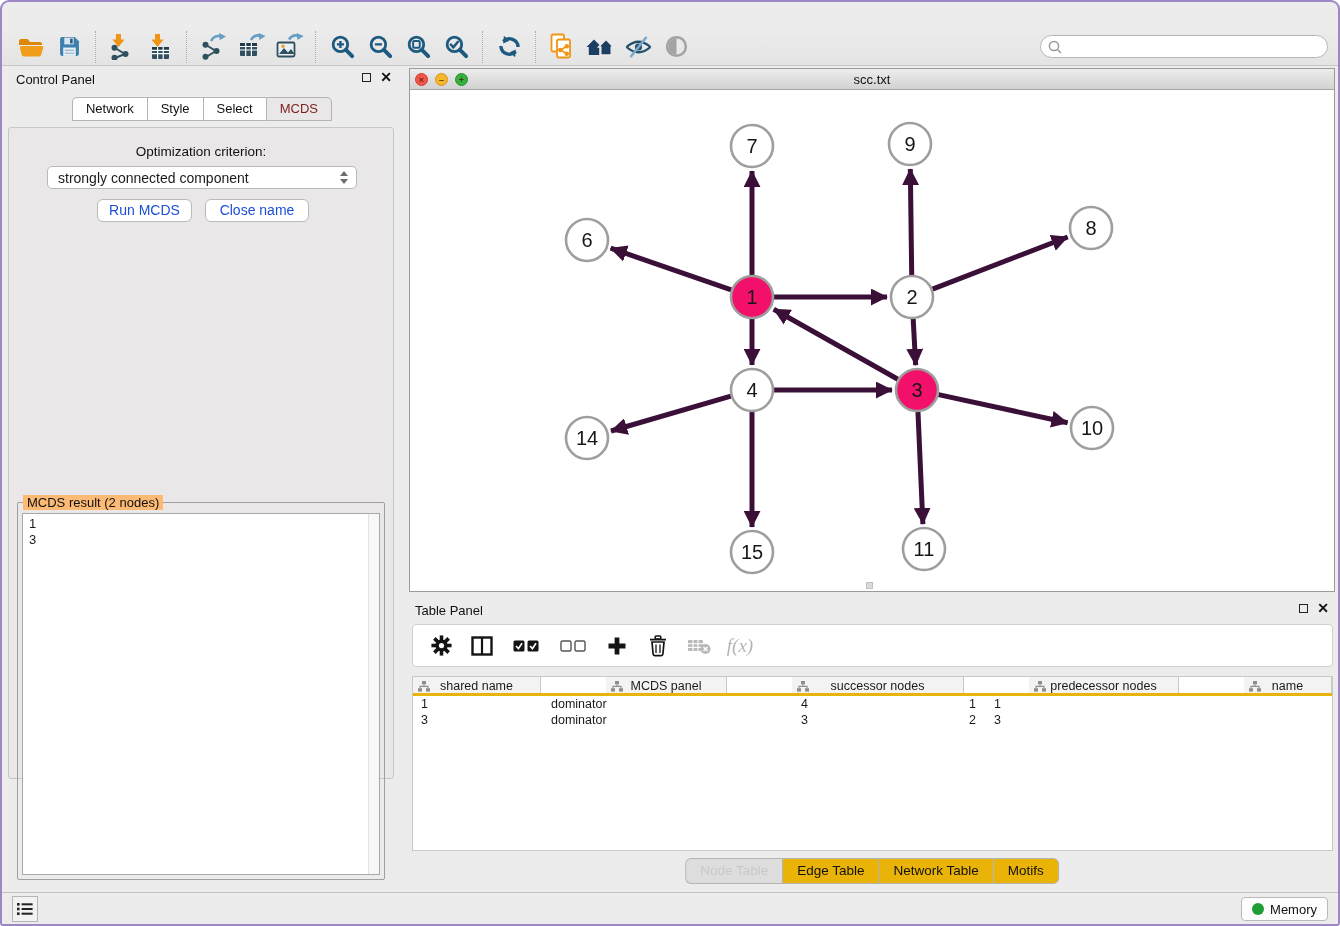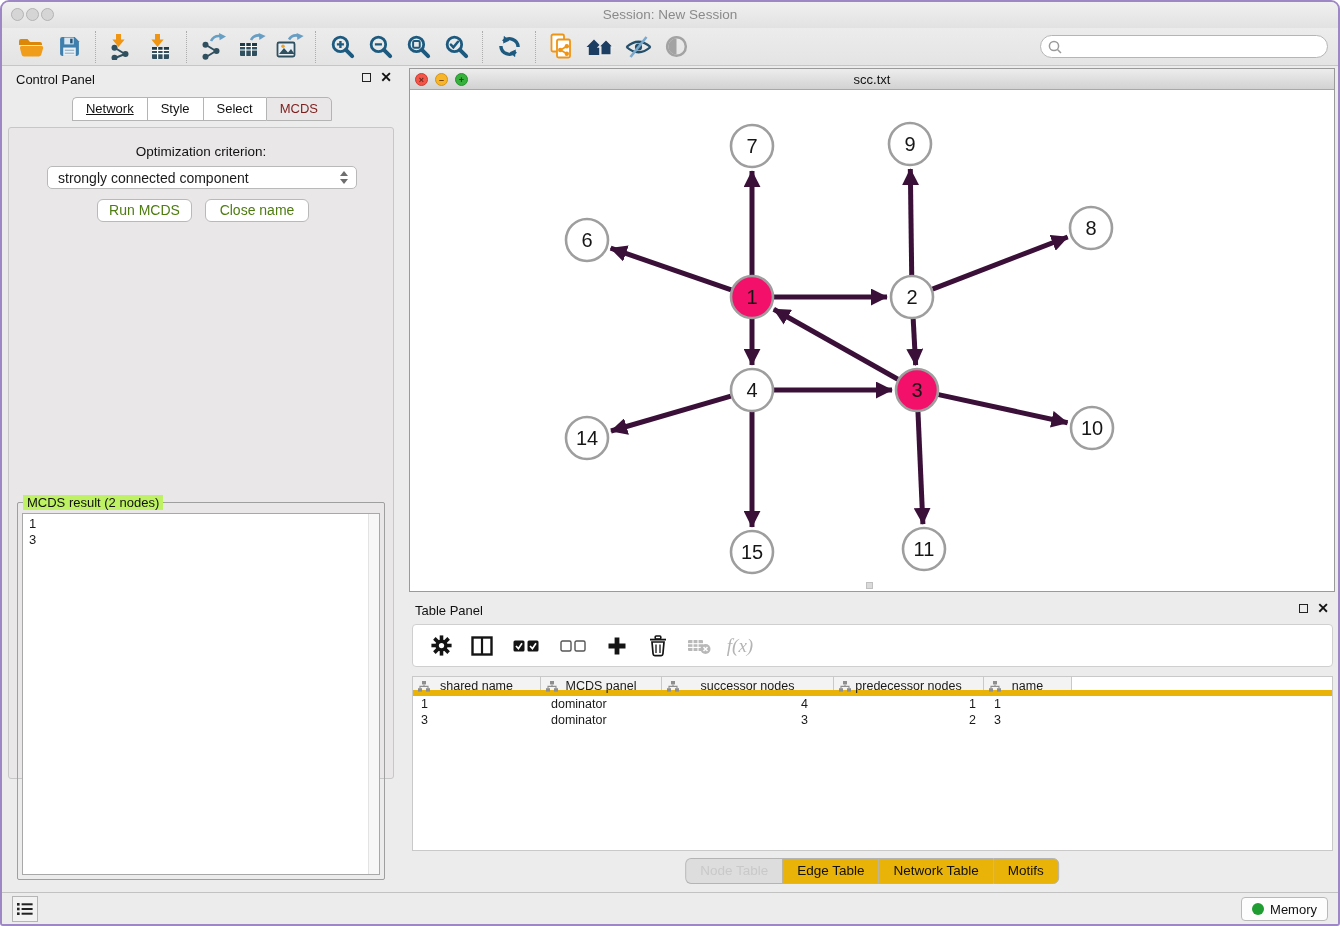--- a/index.html
+++ b/index.html
@@ -35,41 +35,41 @@
   .cpanel { position:absolute; left:0; top:0; width:400px; height:826px; }
   .panel-head { position:absolute; left:0; top:0; right:0; height:26px; }
   .panel-head .ph-title { position:absolute; left:14px; top:6px; font-size:13px; color:#111; }
   .ph-icons { position:absolute; right:10px; top:6px; display:flex; gap:9px; align-items:center; }
   .float-box { display:inline-block; width:9px; height:9px; border:1.6px solid #222; }
   .close-x { font-size:14px; font-weight:bold; color:#111; line-height:11px; }
 
   .cp-tabs { position:absolute; top:31px; left:0; right:0; display:flex; justify-content:center; }
   .cp-tab { padding:3px 13px 4px; font-size:13px; background:#fff; border:1px solid #b4b4b4;
     border-right:none; color:#111; }
-  .cp-tab:first-child { border-radius:5px 0 0 0;text-decoration:underline; }
+  .cp-tab:first-child { border-radius:5px 0 0 0; }
   .cp-tab:last-child { border-right:1px solid #b4b4b4; border-radius:0 5px 0 0; }
   .cp-tab.active { background:#e9e7e7; color:#7f1d1d; }
 
   .cp-content { position:absolute; left:6px; right:8px; top:61px; height:652px;
     background:#e9e7e7; border:1px solid #c7c7c7; border-radius:3px; }
   .opt-label { margin-top:16px; text-align:center; font-size:13.5px; color:#111; }
   .combo { position:absolute; left:38px; top:38px; width:310px; height:23px; background:#fff;
     border:1px solid #b9b9b9; border-radius:5px; font-size:14px; display:flex; align-items:center;
     padding-left:10px; }
   .combo-arrows { position:absolute; right:8px; top:4px; display:flex; flex-direction:column; gap:3px; }
   .tri-up { width:0; height:0; border-left:4px solid transparent; border-right:4px solid transparent; border-bottom:5px solid #6e6e6e; }
   .tri-dn { width:0; height:0; border-left:4px solid transparent; border-right:4px solid transparent; border-top:5px solid #6e6e6e; }
   .btn { position:absolute; top:71px; height:23px; background:#fff; border:1px solid #b9b9b9;
-    border-radius:6px; font-size:14px; color:#4d7c0f; text-align:center; line-height:21px; }
+    border-radius:6px; font-size:14px; color:#1d4ed8; text-align:center; line-height:21px; }
   .btn.run { left:88px; width:95px; }
   .btn.closep { left:196px; width:104px; }
 
   .fieldset { position:absolute; left:8px; right:8px; top:374px; height:378px;
     border:1px solid #9f9f9f; border-radius:2px; }
-  .fieldset .legend { position:absolute; top:-8px; left:5px; background:#bef264; padding:0 4px;
+  .fieldset .legend { position:absolute; top:-8px; left:5px; background:#fdba74; padding:0 4px;
     font-size:13px; color:#111; }
   .result-area { position:absolute; left:4px; right:4px; top:10px; bottom:4px; background:#fff;
     border:1px solid #a8a8a8; font-size:13px; line-height:16px; padding:2px 0 0 6px; overflow:hidden; }
   .result-scroll { position:absolute; right:0; top:0; bottom:0; width:11px; background:#f7f7f7; border-left:1px solid #e3e3e3; }
 
   
   .right-area { position:absolute; left:400px; top:0; right:0; height:826px; }
 
   .netframe { position:absolute; left:7px; top:2px; right:3px; height:524px;
     border:1px solid #9a9a9a; background:#fff; }
@@ -87,21 +87,21 @@
 
   
   .tpanel { position:absolute; left:7px; right:3px; top:531px; height:291px; }
   .tp-toolbar { position:absolute; left:3px; right:2px; top:27px; height:43px; background:#fff;
     border:1px solid #cfcfcf; border-radius:4px; display:flex; align-items:center; gap:17px; padding-left:16px; }
   .ticon { display:flex; align-items:center; justify-content:center; width:24px; height:24px; }
   .fx { font-family:"Liberation Serif", serif; font-style:italic; font-size:19px; color:#b4b4b4; }
 
   .ntable { position:absolute; left:3px; right:2px; top:79px; height:175px; background:#fff;
     border:1px solid #c9c9c9; overflow:hidden; }
-  .thead { display:flex; height:19px; border-bottom:6px solid #eab308; }
+  .thead { display:flex; height:19px; border-bottom:3px solid #eab308;justify-content:space-between; }
   .th { position:relative; background:#f3f3f3; border-right:1px solid #c9c9c9; font-size:12.5px;
     color:#1a1a1a; text-align:center; line-height:18px; }
   .th svg { position:absolute; left:5px; top:4px; }
   .trow { display:flex; height:16px; font-size:12.5px; line-height:16px; }
   .td { overflow:hidden; white-space:nowrap; }
 
   .bt-tabs { position:absolute; bottom:4px; left:50%; transform:translateX(-50%); display:flex; }
   .bt-tab { padding:4px 14px 5px; font-size:13.5px; background:#eab308; border:1px solid #b4b4b4;
     border-right:none; color:#111; }
   .bt-tab:first-child { border-radius:6px 0 0 6px; }
@@ -118,28 +118,20 @@
     padding:0 10px; font-size:13px; color:#111; }
   .mem-dot { width:12px; height:12px; border-radius:50%; background:#1f9c32; }
 
   svg { display:block; }
 </style>
 </head>
 <body>
 
 <div class="window">
 
-  <div class="titlebar">
-    <div class="traffic">
-      <span class="dot"></span>
-      <span class="dot"></span>
-      <span class="dot"></span>
-    </div>
-    <div class="win-title">Session: New Session</div>
-  </div>
 
   <div class="toolbar">
     <div class="tbtn">
       <svg width="27" height="22" viewBox="0 0 27 22">
           <path d="M1 5 Q1 3 3 3 h6.5 l2.5 3 H22 q2 0 2 2 v1 H1z" fill="#dd8708"></path>
           <path d="M3.6 10 h19.8 q2.3 0 1.7 2.2 L23.3 18.4 q-.5 2-2.5 2 H6 q-2 0-2.4-2 L2 12.2 Q1.5 10 3.6 10z" fill="#f09d1b"></path>
         </svg>
     </div>
     <div class="tbtn">
       <svg width="23" height="23" viewBox="0 0 22 22">

